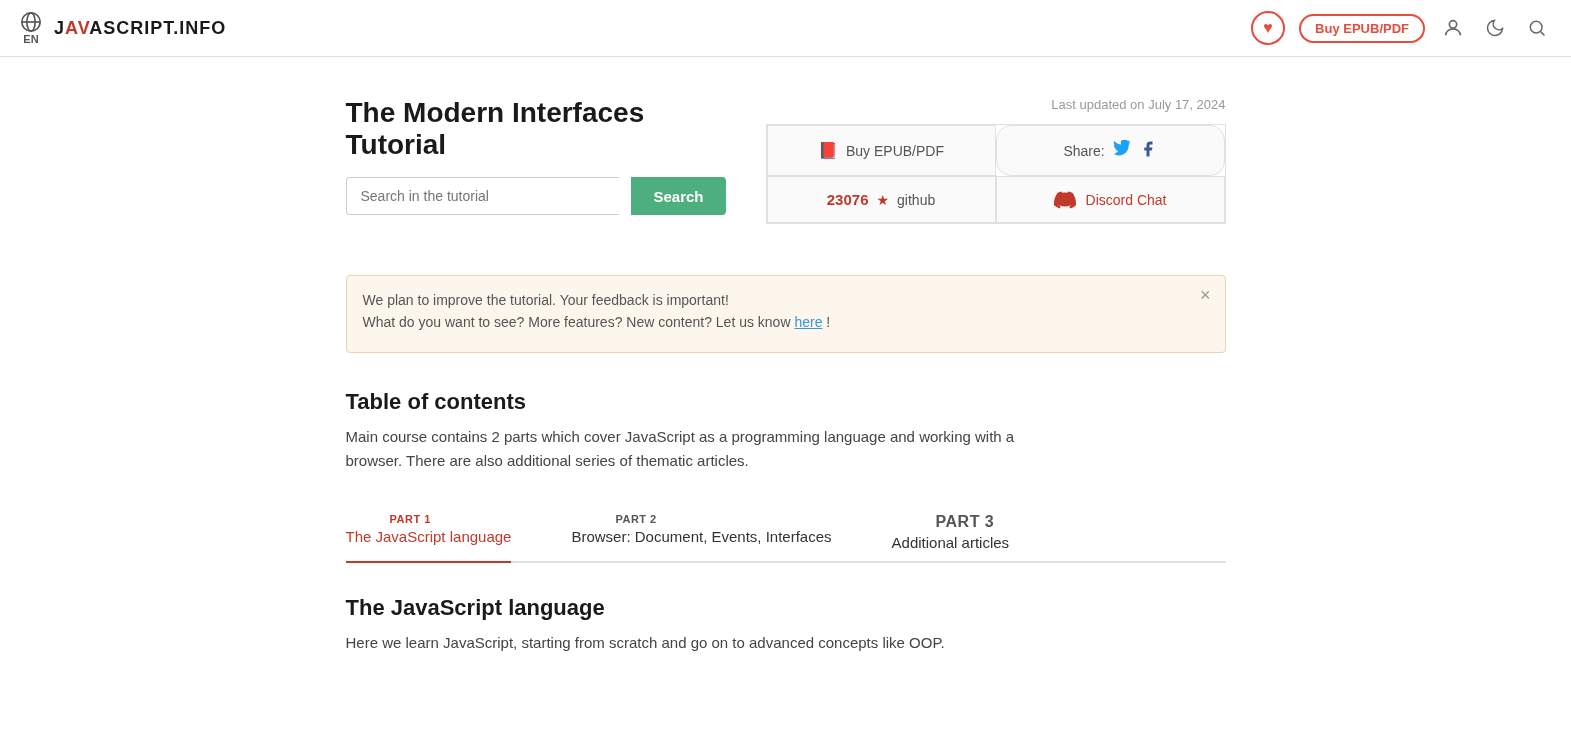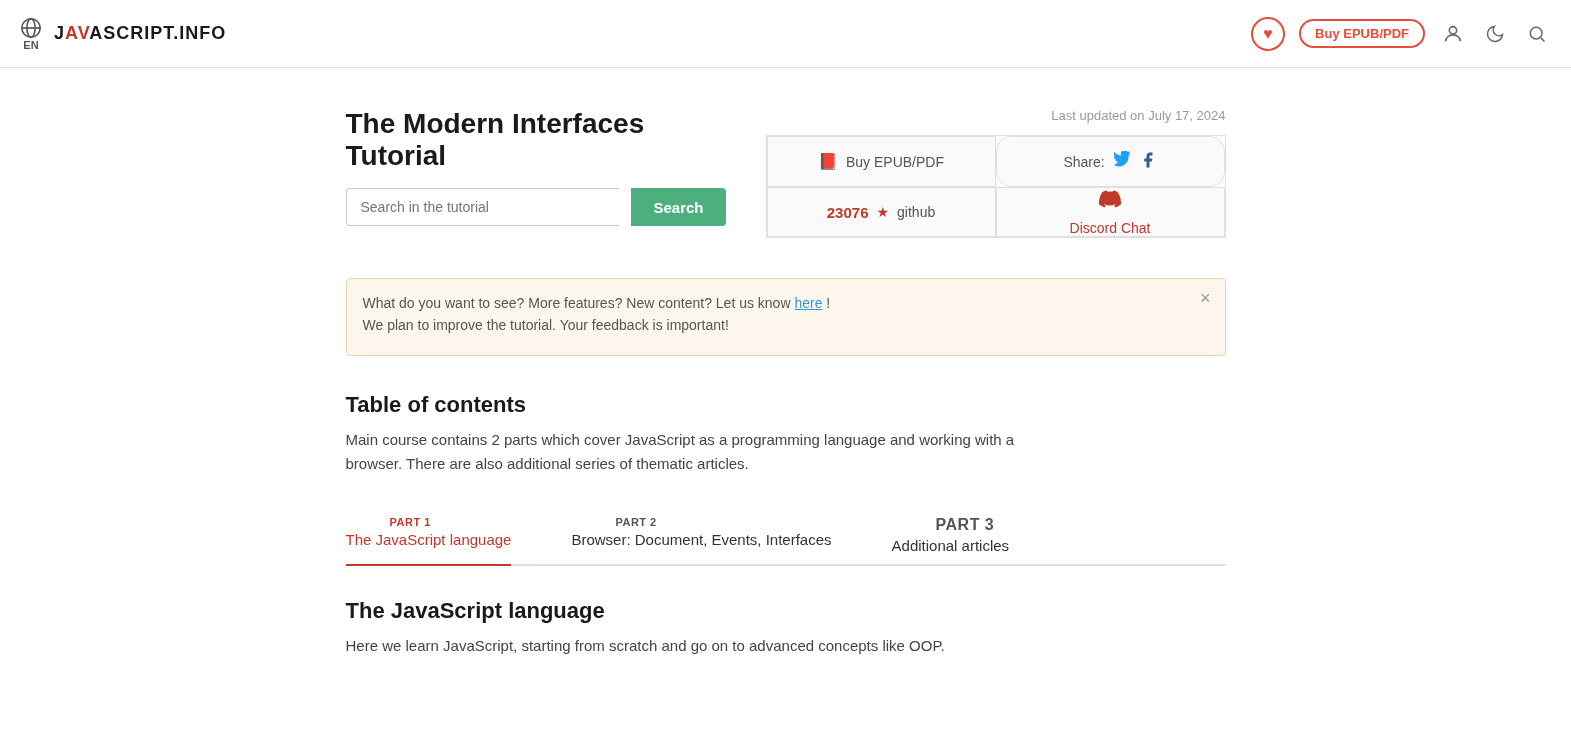--- a/index.html
+++ b/index.html
@@ -4,21 +4,21 @@
   <style>
     * { box-sizing: border-box; margin: 0; padding: 0; }
     body { font-family: -apple-system, BlinkMacSystemFont, 'Segoe UI', Arial, sans-serif; font-size: 16px; color: #333; background: #fff; }
 
     
     .header {
       display: flex;
       align-items: center;
       justify-content: space-between;
       padding: 0 20px;
-      height: 68px;
+      height: 57px;
       border-bottom: 1px solid #e0e0e0;
       position: sticky;
       top: 0;
       background: #fff;
       z-index: 100;
     }
     .header-left {
       display: flex;
       align-items: center;
       gap: 12px;
@@ -199,38 +199,37 @@
     .discord-cell {
       display: flex;
       align-items: center;
       justify-content: center;
       gap: 10px;
       padding: 0 20px;
       border: 1px solid #e0e0e0;
       background: #fafafa;
       cursor: pointer;
       font-size: 14px;
-      flex-direction: column;
     }
 
     .discord-icon {
       width: 22px;
       height: 22px;
     }
 
     .discord-label {
       color: #c0392b;
       font-weight: 500;
     }
 
     
     .search-bar {
       display: flex;
       gap: 12px;
-      margin-bottom: 28px;
+      margin-bottom: 36px;
       max-width: 490px;
     }
 
     .search-input {
       flex: 1;
       padding: 10px 14px;
       border: 1px solid #ccc;
       border-right: none;
       font-size: 14px;
       color: #aaa;
@@ -453,26 +452,26 @@
           <svg class="discord-icon" viewBox="0 0 24 24" fill="#c0392b">
             <path d="M20.317 4.37a19.791 19.791 0 0 0-4.885-1.515.074.074 0 0 0-.079.037c-.21.375-.444.864-.608 1.25a18.27 18.27 0 0 0-5.487 0 12.64 12.64 0 0 0-.617-1.25.077.077 0 0 0-.079-.037A19.736 19.736 0 0 0 3.677 4.37a.07.07 0 0 0-.032.027C.533 9.046-.32 13.58.099 18.057c.001.022.015.043.032.054a19.9 19.9 0 0 0 5.993 3.03.078.078 0 0 0 .084-.028c.462-.63.874-1.295 1.226-1.994a.076.076 0 0 0-.041-.106 13.107 13.107 0 0 1-1.872-.892.077.077 0 0 1-.008-.128 10.2 10.2 0 0 0 .372-.292.074.074 0 0 1 .077-.01c3.928 1.793 8.18 1.793 12.062 0a.074.074 0 0 1 .078.01c.12.098.246.198.373.292a.077.077 0 0 1-.006.127 12.299 12.299 0 0 1-1.873.892.077.077 0 0 0-.041.107c.36.698.772 1.362 1.225 1.993a.076.076 0 0 0 .084.028 19.839 19.839 0 0 0 6.002-3.03.077.077 0 0 0 .032-.054c.5-5.177-.838-9.674-3.549-13.66a.061.061 0 0 0-.031-.03z"></path>
           </svg>
           <span class="discord-label">Discord Chat</span>
         </div>
       </div>
     </div>
   </div>
 
   <div class="notice-box">
+    <p>We plan to improve the tutorial. Your feedback is important!</p>
     <p>
       <span>What do you want to see? More features? New content? Let us know</span>
       <a class="notice-link" href="#">here</a>
       <span>!</span>
     </p>
-    <p>We plan to improve the tutorial. Your feedback is important!</p>
     <span class="notice-close">×</span>
   </div>
 
   <h2 class="toc-title">Table of contents</h2>
   <p class="toc-description">
     <span>Main course contains 2 parts which cover JavaScript as a programming language and working with a</span><br>
     <span>browser. There are also additional series of thematic articles.</span>
   </p>
 
   <div class="tabs-container">

